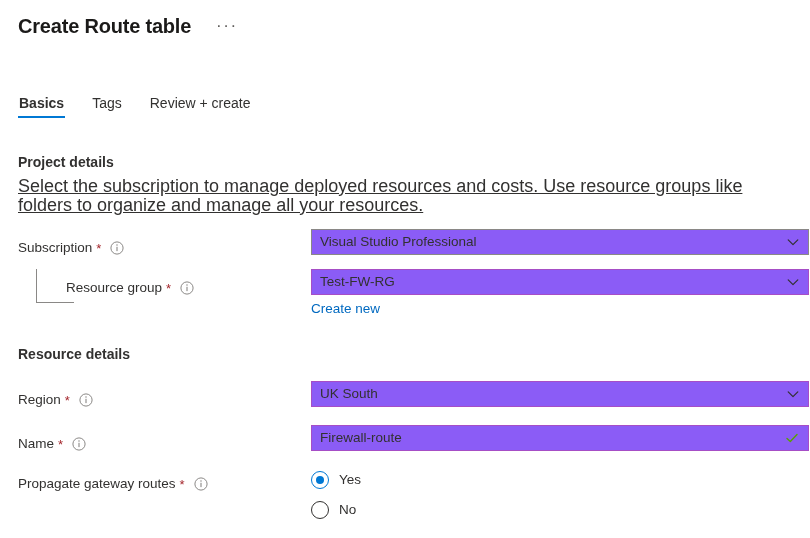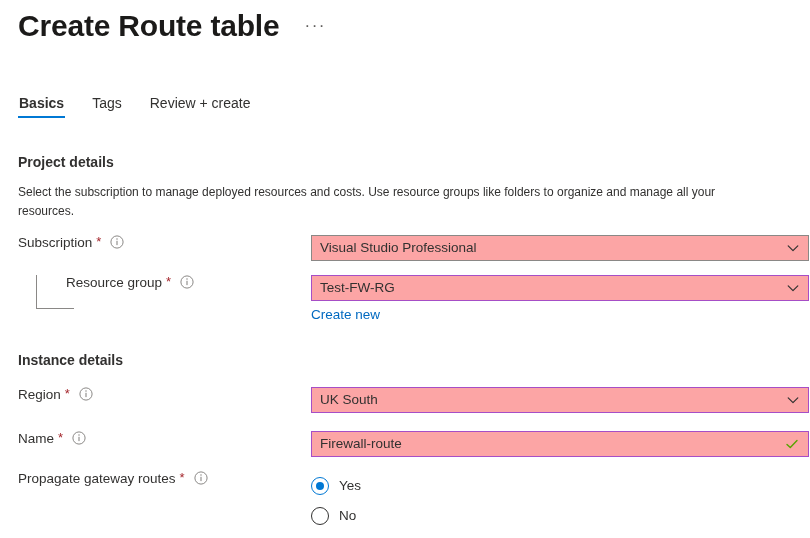--- a/index.html
+++ b/index.html
@@ -27,21 +27,21 @@
   }
 
   
   .header-row {
     display: flex;
     align-items: center;
     padding-top: 6px;
     height: 40px;
   }
   .page-title {
-    font-size: 30px;
+    font-size: 20px;
     font-weight: bold;
     letter-spacing: -0.2px;
     color: #1b1a19;
     line-height: 32px;
   }
   .ellipsis-btn {
     margin-left: 22px;
     font-size: 17px;
     color: #605e5c;
     line-height: 14px;
@@ -83,39 +83,40 @@
 
   
   .section-title {
     font-size: 14px;
     font-weight: bold;
     color: #323130;
     margin-top: 34px;
     line-height: 20px;
   }
   .section-desc {
-    font-size: 12px;
+    font-size: 18px;
     color: #323130;
     line-height: 19px;
-    margin-top: 11px;
+    margin-top: 5px;
     max-width: 752px;
+    text-decoration: underline;
   }
 
   
   .form-row {
     display: flex;
     align-items: flex-start;
     margin-top: 14px;
     position: relative;
   }
   .label-cell {
     width: 293px;
     flex: 0 0 293px;
     display: flex;
-    align-items: flex-start;
+    align-items: flex-end;
     height: 26px;
     font-size: 13.5px;
     color: #323130;
     box-sizing: border-box;
   }
   .label-cell.indented {
     padding-left: 48px;
   }
   .req-star {
     color: #a4262c;
@@ -136,21 +137,21 @@
     flex: 1 1 auto;
     max-width: 498px;
   }
 
   
   .select-box, .text-box {
     box-sizing: border-box;
     width: 498px;
     height: 26px;
     border: 1px solid #8a8886;
-    background: #fca5a5;
+    background: #8b5cf6;
     display: flex;
     align-items: center;
     padding: 0 6px 0 8px;
     font-size: 13.5px;
     color: #323130;
     cursor: pointer;
     position: relative;
   }
   .select-box.focused, .text-box.focused {
     border-color: #a64ec6;
@@ -321,21 +322,21 @@
         <span class="chevron">
           <svg width="14" height="14" viewBox="0 0 14 14">
             <path d="M2.2 4.8 L7 9.6 L11.8 4.8" fill="none" stroke="#323130" stroke-width="1.2" stroke-linecap="round" stroke-linejoin="round"></path>
           </svg>
         </span>
       </div>
       <span class="link">Create new</span>
     </div>
   </div>
 
-  <div class="section-title mt-instance">Instance details</div>
+  <div class="section-title mt-instance">Resource details</div>
 
   <div class="form-row row-region">
     <div class="label-cell">
       <span>Region</span>
       <span class="req-star">*</span>
       <span class="info-icon">
         <svg width="14" height="14" viewBox="0 0 14 14">
           <circle cx="7" cy="7" r="6.1" fill="none" stroke="#8a8886" stroke-width="1"></circle>
           <circle cx="7" cy="4.1" r="0.75" fill="#8a8886"></circle>
           <rect x="6.45" y="5.8" width="1.1" height="4.3" fill="#8a8886"></rect>

